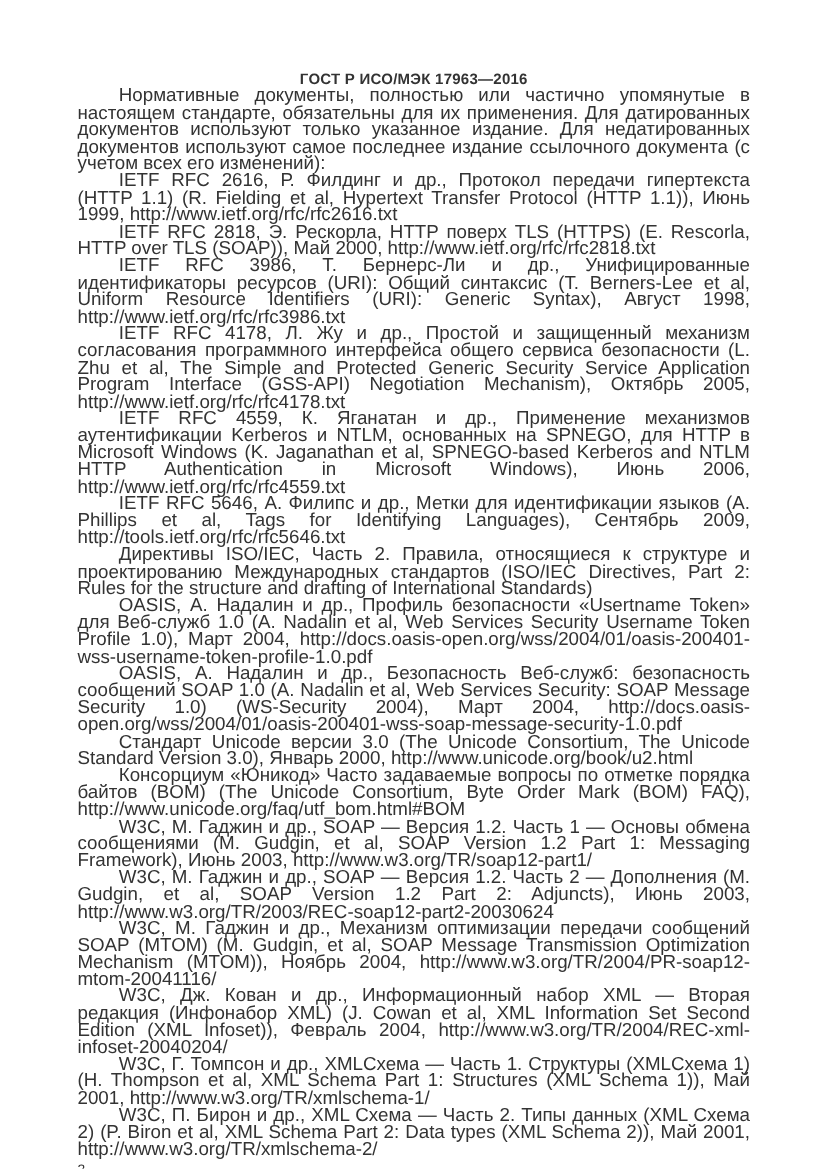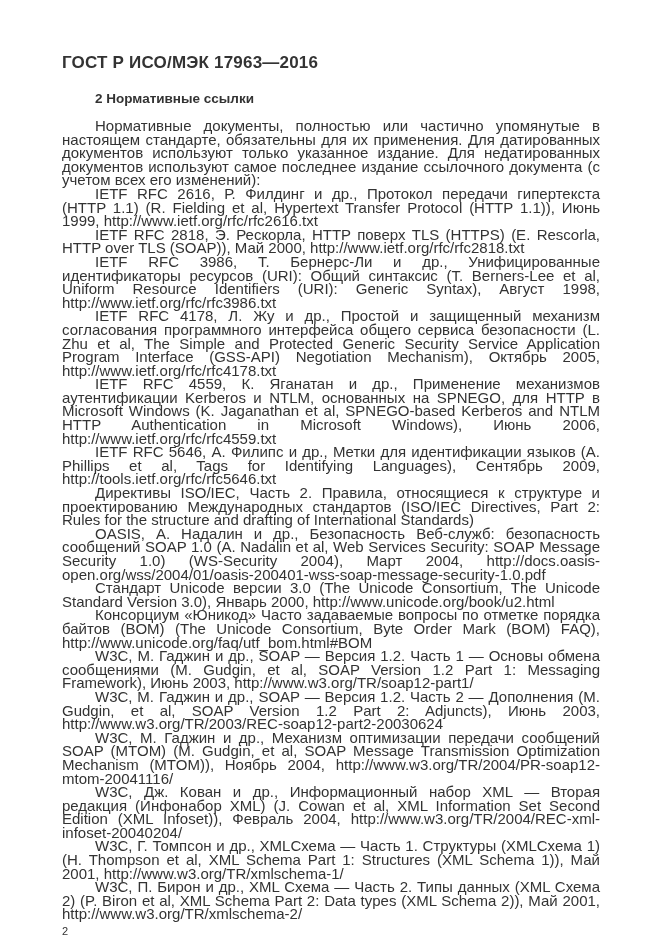--- a/index.html
+++ b/index.html
@@ -15,24 +15,25 @@
     overflow: hidden;
   }
   .page {
     box-sizing: border-box;
     width: 661px;
     height: 935px;
     padding: 56px 61px 0 62px;
     background: #ffffff;
   }
   .running-header {
-    font-size: 17px;
+    font-size: 12px;
     font-weight: bold;
     line-height: 14px;
     letter-spacing: 0.2px;
+    text-align: center;
   }
   .section-heading {
     font-size: 13.5px;
     font-weight: bold;
     line-height: 17px;
     margin: 20px 0 12px 0;
     text-indent: 33px;
   }
   .body-para {
     font-size: 15px;
@@ -48,29 +49,29 @@
     font-size: 11px;
     line-height: 13.6px;
     margin-top: 4px;
   }
 </style>
 </head>
 <body>
 
 <div class="page">
   <div class="running-header">ГОСТ Р ИСО/МЭК 17963—2016</div>
-  <h2 class="section-heading">2 Нормативные ссылки</h2>
   <p class="body-para">Нормативные документы, полностью или частично упомянутые в настоящем стандарте, обязательны для их применения. Для датированных документов используют только указанное издание. Для недатированных документов используют самое последнее издание ссылочного документа (с учетом всех его изменений):</p>
   <p class="body-para">IETF RFC 2616, Р. Филдинг и др., Протокол передачи гипертекста (HTTP 1.1) (R. Fielding et al, Hypertext Transfer Protocol (HTTP 1.1)), Июнь 1999, http://www.ietf.org/rfc/rfc2616.txt</p>
   <p class="body-para">IETF RFC 2818, Э. Рескорла, HTTP поверх TLS (HTTPS) (E. Rescorla, HTTP over TLS (SOAP)), Май 2000, http://www.ietf.org/rfc/rfc2818.txt</p>
   <p class="body-para">IETF RFC 3986, Т. Бернерс-Ли и др., Унифицированные идентификаторы ресурсов (URI): Общий синтаксис (T. Berners-Lee et al, Uniform Resource Identifiers (URI): Generic Syntax), Август 1998, http://www.ietf.org/rfc/rfc3986.txt</p>
   <p class="body-para">IETF RFC 4178, Л. Жу и др., Простой и защищенный механизм согласования программного интерфейса общего сервиса безопасности (L. Zhu et al, The Simple and Protected Generic Security Service Application Program Interface (GSS-API) Negotiation Mechanism), Октябрь 2005, http://www.ietf.org/rfc/rfc4178.txt</p>
   <p class="body-para">IETF RFC 4559, К. Яганатан и др., Применение механизмов аутентификации Kerberos и NTLM, основанных на SPNEGO, для HTTP в Microsoft Windows (K. Jaganathan et al, SPNEGO-based Kerberos and NTLM HTTP Authentication in Microsoft Windows), Июнь 2006, http://www.ietf.org/rfc/rfc4559.txt</p>
   <p class="body-para">IETF RFC 5646, А. Филипс и др., Метки для идентификации языков (A. Phillips et al, Tags for Identifying Languages), Сентябрь 2009, http://tools.ietf.org/rfc/rfc5646.txt</p>
   <p class="body-para">Директивы ISO/IEC, Часть 2. Правила, относящиеся к структуре и проектированию Международных стандартов (ISO/IEC Directives, Part 2: Rules for the structure and drafting of International Standards)</p>
+  <p class="body-para">OASIS, А. Надалин и др., Профиль безопасности «Usertname Token» для Веб-служб 1.0 (A. Nadalin et al, Web Services Security Username Token Profile 1.0), Март 2004, http://docs.oasis-open.org/wss/2004/01/oasis-200401-wss-username-token-profile-1.0.pdf</p>
   <p class="body-para">OASIS, А. Надалин и др., Безопасность Веб-служб: безопасность сообщений SOAP 1.0 (A. Nadalin et al, Web Services Security: SOAP Message Security 1.0) (WS-Security 2004), Март 2004, http://docs.oasis-open.org/wss/2004/01/oasis-200401-wss-soap-message-security-1.0.pdf</p>
   <p class="body-para">Стандарт Unicode версии 3.0 (The Unicode Consortium, The Unicode Standard Version 3.0), Январь 2000, http://www.unicode.org/book/u2.html</p>
   <p class="body-para">Консорциум «Юникод» Часто задаваемые вопросы по отметке порядка байтов (BOM) (The Unicode Consortium, Byte Order Mark (BOM) FAQ), http://www.unicode.org/faq/utf_bom.html#BOM</p>
   <p class="body-para">W3C, М. Гаджин и др., SOAP — Версия 1.2. Часть 1 — Основы обмена сообщениями (M. Gudgin, et al, SOAP Version 1.2 Part 1: Messaging Framework), Июнь 2003, http://www.w3.org/TR/soap12-part1/</p>
   <p class="body-para">W3C, М. Гаджин и др., SOAP — Версия 1.2. Часть 2 — Дополнения (M. Gudgin, et al, SOAP Version 1.2 Part 2: Adjuncts), Июнь 2003, http://www.w3.org/TR/2003/REC-soap12-part2-20030624</p>
   <p class="body-para">W3C, М. Гаджин и др., Механизм оптимизации передачи сообщений SOAP (MTOM) (M. Gudgin, et al, SOAP Message Transmission Optimization Mechanism (MTOM)), Ноябрь 2004, http://www.w3.org/TR/2004/PR-soap12-mtom-20041116/</p>
   <p class="body-para">W3C, Дж. Кован и др., Информационный набор XML — Вторая редакция (Инфонабор XML) (J. Cowan et al, XML Information Set Second Edition (XML Infoset)), Февраль 2004, http://www.w3.org/TR/2004/REC-xml-infoset-20040204/</p>
   <p class="body-para">W3C, Г. Томпсон и др., XMLСхема — Часть 1. Структуры (XMLСхема 1) (H. Thompson et al, XML Schema Part 1: Structures (XML Schema 1)), Май 2001, http://www.w3.org/TR/xmlschema-1/</p>
   <p class="body-para">W3C, П. Бирон и др., XML Схема — Часть 2. Типы данных (XML Схема 2) (P. Biron et al, XML Schema Part 2: Data types (XML Schema 2)), Май 2001, http://www.w3.org/TR/xmlschema-2/</p>
   <div class="page-number">2</div>

